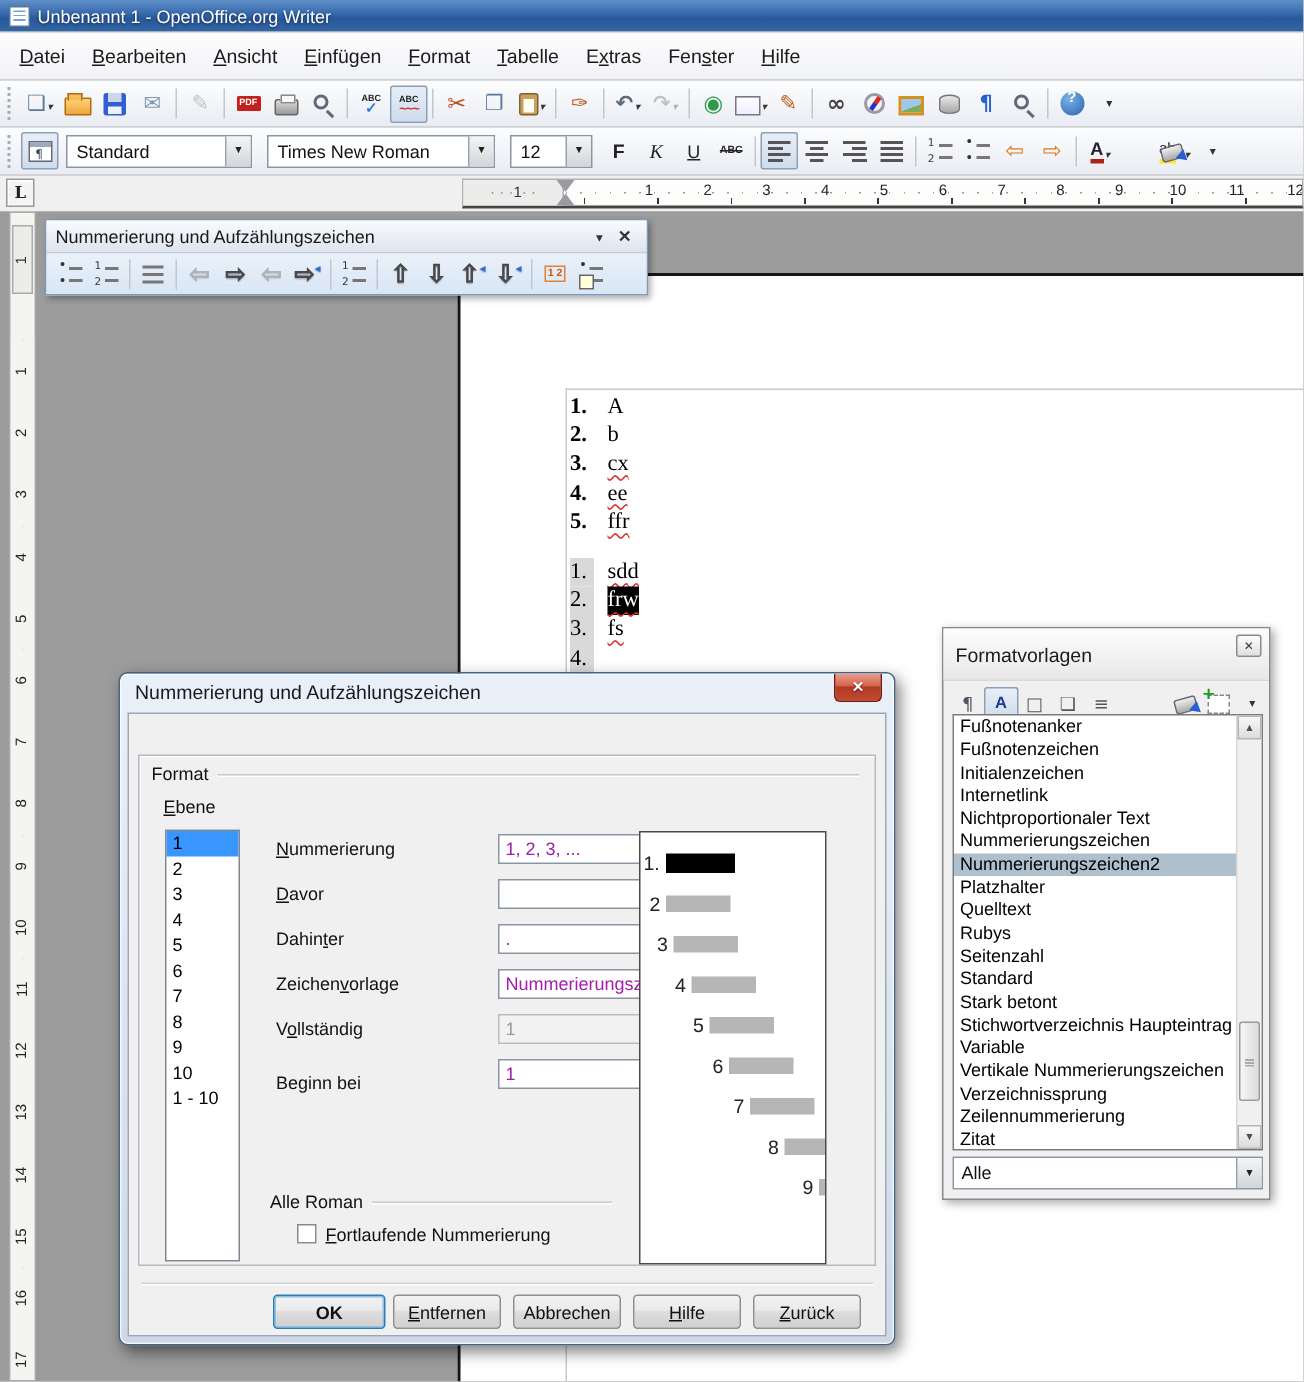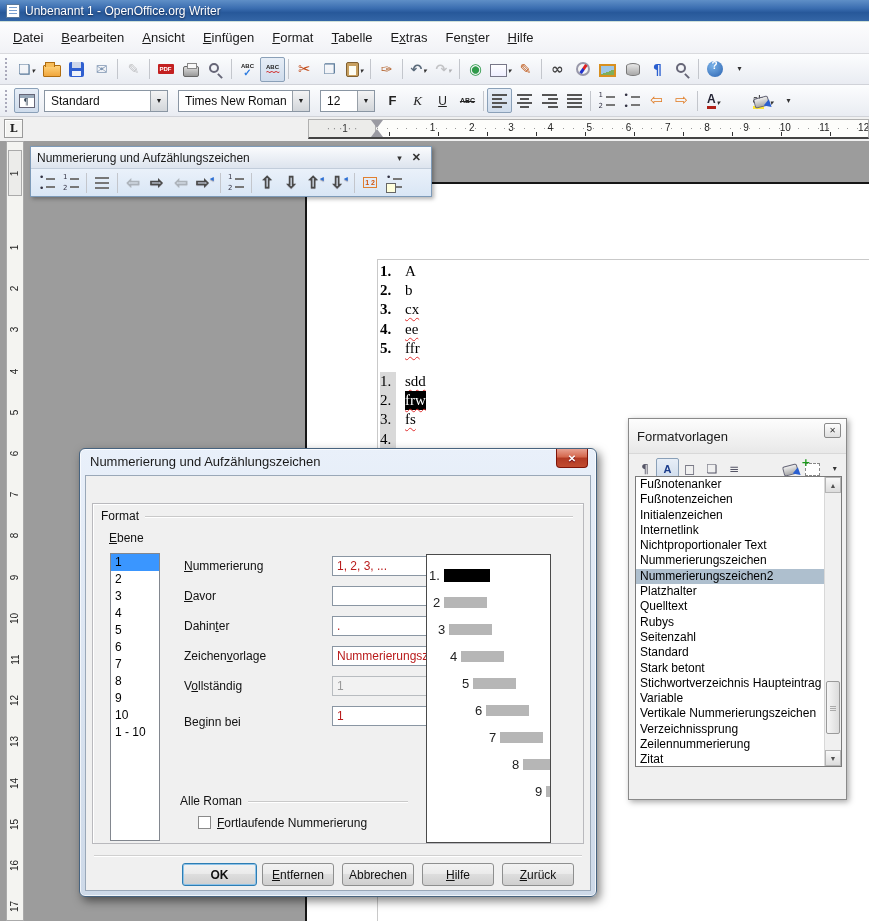--- a/index.html
+++ b/index.html
@@ -181,21 +181,21 @@
     background:linear-gradient(#fff,#e6e7ea); font-size:12px; color:#111; }
   .tab.active { background:#f0f0f0; font-weight:bold; padding:5px 11px 4px; margin-bottom:-1px; }
   .dlg-panel { position:absolute; left:6px; right:6px; top:27px; bottom:46px; border:1px solid #b9b9bd; background:#f0f0f0; box-shadow:inset 1px 1px 0 #fff; }
   .grplabel { position:absolute; font-size:12px; color:#111; background:#f0f0f0; padding-right:6px; z-index:1; }
   .grpline { position:absolute; height:1px; background:#c9c9c9; box-shadow:0 1px 0 #fff; }
   .mnlabel { position:absolute; font-size:12px; color:#111; line-height:20px; }
   .levelbox { position:absolute; left:17px; top:49px; width:50px; height:288px; background:#fff; border:1px solid #82878f; font-size:12px; }
   .lvl { height:17px; line-height:17px; padding-left:4px; }
   .lvl.sel { background:#3a96ff; color:#000; }
   .fld { position:absolute; width:136px; height:20px; background:#fff; border:1px solid #8a96a3; font-size:12px; }
-  .fld .fval { position:absolute; left:4px; right:18px; top:2px; white-space:nowrap; overflow:hidden; color:#b91c1c; }
+  .fld .fval { position:absolute; left:4px; right:18px; top:2px; white-space:nowrap; overflow:hidden; color:#a21caf; }
   .fld .ddb { position:absolute; right:0; top:0; bottom:0; width:17px; background:linear-gradient(#f4f4f4,#d2d6da); border-left:1px solid #98a0a8;
     display:flex; align-items:center; justify-content:center; font-size:7px; color:#222; }
   .fld .spin { position:absolute; right:0; top:0; bottom:0; width:15px; border-left:1px solid #98a0a8; display:flex; flex-direction:column; }
   .fld .spin i { flex:1; background:linear-gradient(#f4f4f4,#d2d6da); border-bottom:1px solid #b8bcc0; font-style:normal; font-size:6px; color:#222;
     display:flex; align-items:center; justify-content:center; }
   .fld.dis { background:#f2f2f2; border-color:#b8bcc0; } .fld.dis .fval { color:#9a9a9a; } .fld.dis .spin i { color:#aaa; }
   .pbox { position:absolute; left:333px; top:50px; width:125px; height:289px; background:#fff; border:1px solid #4a4a4a; overflow:hidden; padding-top:7px; }
   .prow { height:27px; display:flex; align-items:center; font-size:13px; color:#222; overflow:hidden; }
   .pnum { margin-right:4px; flex:none; }
   .pbar { width:43px; height:11px; background:#b6b6b6; flex:none; }
@@ -530,21 +530,21 @@
 
 <div class="toolbar fmt">
   <span class="grip"></span>
   <span class="tbtn active stylewin">
       <span class="gl"></span>
     </span>
   <span class="combo" style="width:124px;">
     <span class="cval">Standard</span>
     <span class="cbtn">▼</span>
   </span>
-  <span class="combo" style="width:132px;">
+  <span class="combo" style="width:152px;">
     <span class="cval">Times New Roman</span>
     <span class="cbtn">▼</span>
   </span>
   <span class="combo" style="width:55px;">
     <span class="cval">12</span>
     <span class="cbtn">▼</span>
   </span>
   <span class="tslot" style="display:flex;align-items:center;">
 
   <span class="tslot">
@@ -1165,13 +1165,17 @@
   <div class="st-list">
     <span>
       
     <div class="st-item">Fußnotenanker</div><div class="st-item">Fußnotenzeichen</div><div class="st-item">Initialenzeichen</div><div class="st-item">Internetlink</div><div class="st-item">Nichtproportionaler Text</div><div class="st-item">Nummerierungszeichen</div><div class="st-item sel">Nummerierungszeichen2</div><div class="st-item">Platzhalter</div><div class="st-item">Quelltext</div><div class="st-item">Rubys</div><div class="st-item">Seitenzahl</div><div class="st-item">Standard</div><div class="st-item">Stark betont</div><div class="st-item">Stichwortverzeichnis Haupteintrag</div><div class="st-item">Variable</div><div class="st-item">Vertikale Nummerierungszeichen</div><div class="st-item">Verzeichnissprung</div><div class="st-item">Zeilennummerierung</div><div class="st-item">Zitat</div></span>
     <div class="st-scroll">
       <div class="sarr" style="top:0;">▲</div>
       <div class="sthumb"></div>
       <div class="sarr" style="bottom:0;">▼</div>
     </div>
   </div>
+  <div class="st-filter">
+    <span class="fval">Alle</span>
+    <span class="ddb">▼</span>
+  </div>
 </div>
 
 </body></html>

